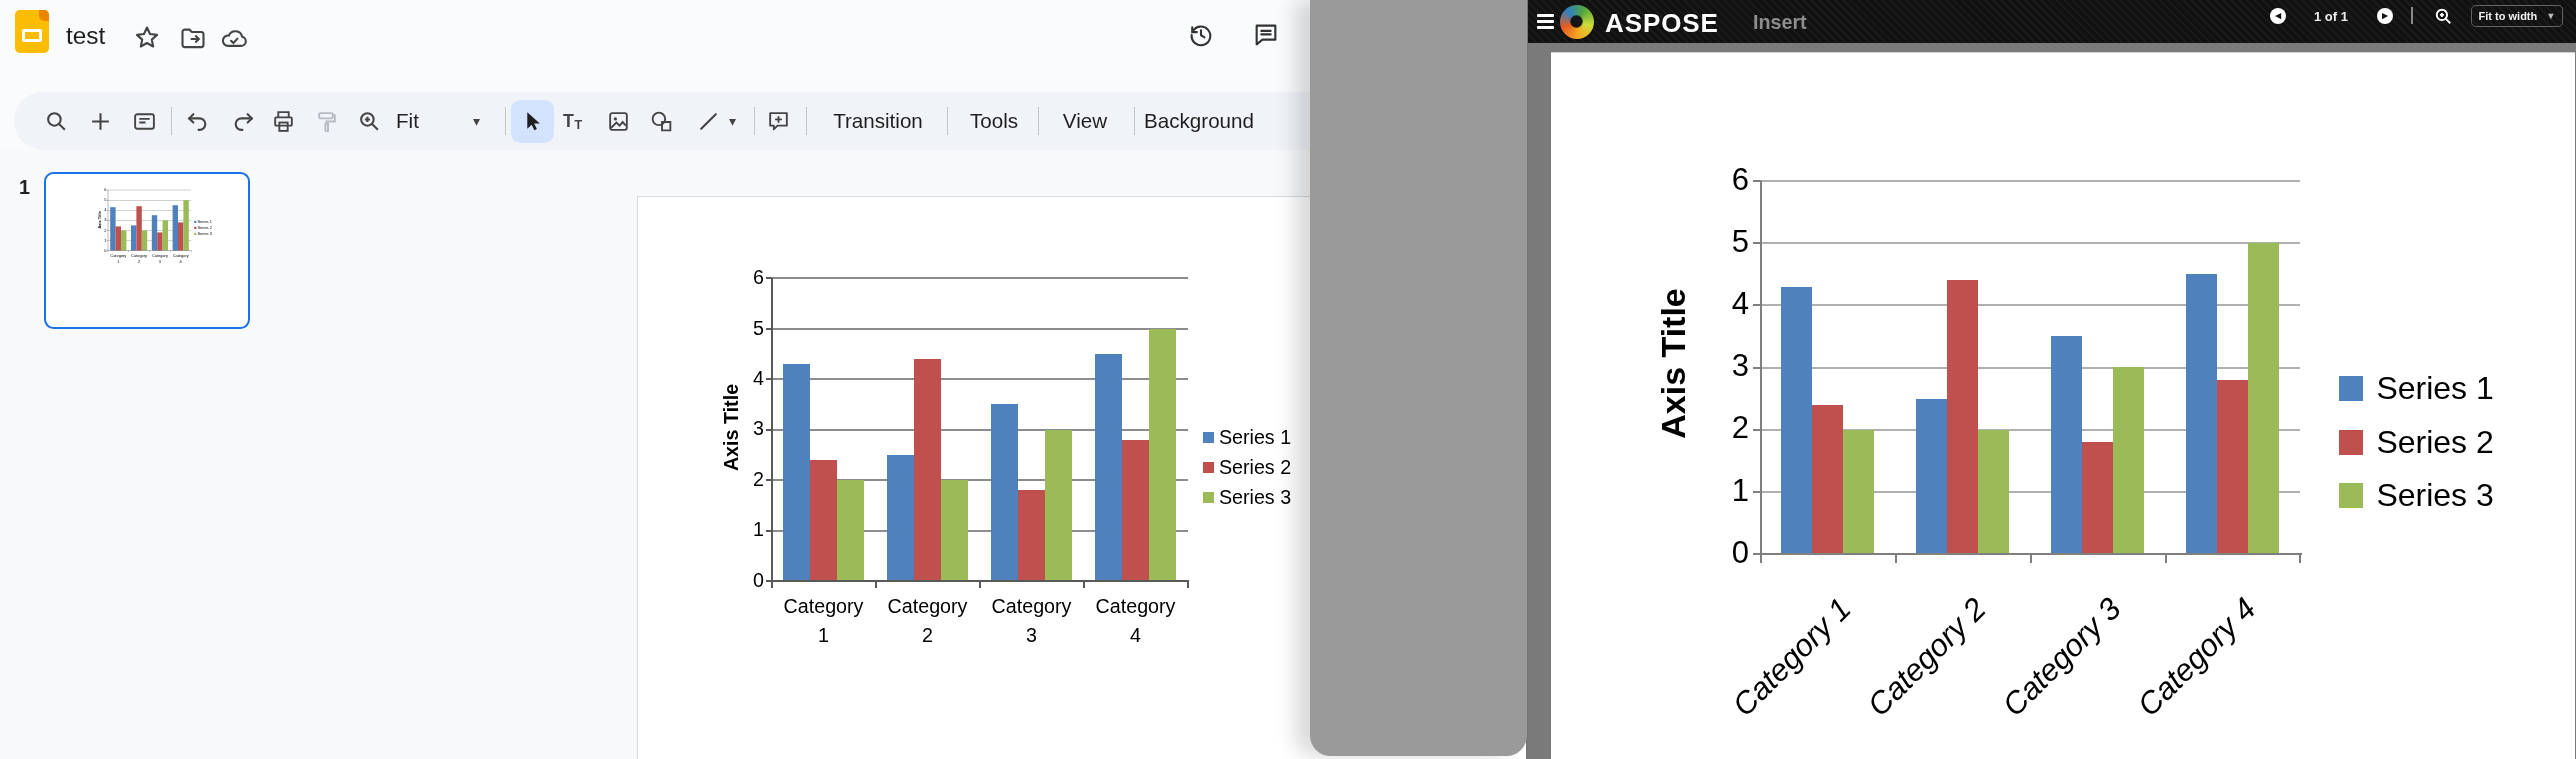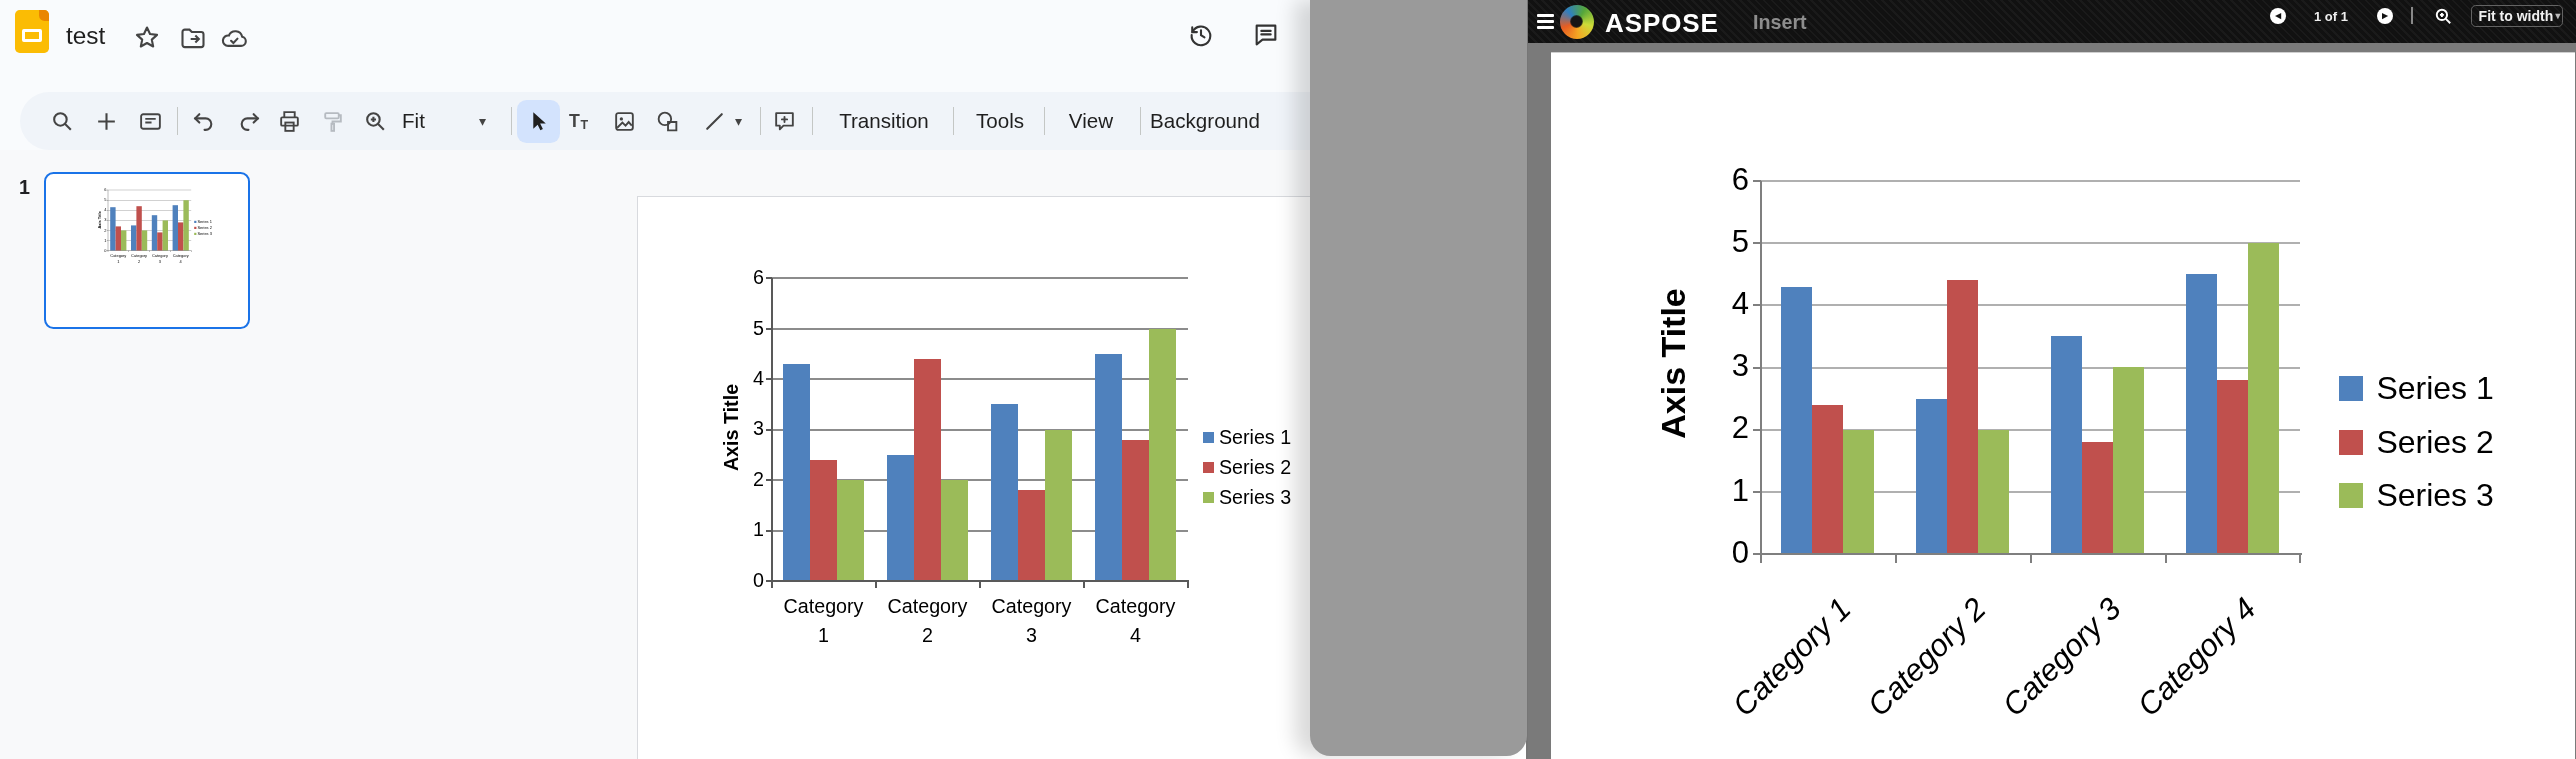--- a/index.html
+++ b/index.html
@@ -15,21 +15,21 @@
     background:#ea8600; border-radius:0 4.7px 0 5.6px; }
   #slides-logo .page { position:absolute; left:6.6px; top:19px; width:20.6px; height:13px;
     border:3.7px solid #fff; border-radius:1.9px; }
   #doc-title { left:66px; top:21.6px; font-size:24.4px; color:#1f1f1f; }
   .hdr-ic { width:28px; height:28px; color:#444; }
   .hdr-ic svg { width:100%; height:100%; }
   #menu-bar { left:66px; top:67px; height:28px; display:flex; gap:20.6px; align-items:center; }
   .menu-item { font-size:20.6px; color:#202124; white-space:nowrap; }
 
   
-  #toolbar { left:20px; top:92px; width:1500px; height:58px; background:#f0f4f9; border-radius:29px; }
+  #toolbar { left:14px; top:92px; width:1500px; height:58px; background:#f0f4f9; border-radius:29px; }
   .tb { position:absolute; top:0; height:58px; display:flex; align-items:center; justify-content:center; }
   .tb svg { width:25px; height:25px; }
   .tb-div { position:absolute; top:15px; width:0.9px; height:28px; background:#c4c7c5; }
   .tb-txt { font-size:20.6px; color:#1f1f1f; white-space:nowrap; transform:translateX(-50%); }
   #tool-select { width:43px; height:43px; top:7.5px; background:#d3e3fd; border-radius:9.4px; }
   .caret { font-size:14px; color:#444; }
 
   
   .rt { position:absolute; background:#9aa0a6; width:0.9px; }
   .rnum { position:absolute; font-size:16px; color:#5f6368; }
@@ -69,21 +69,21 @@
   #aspose-logo:after { content:""; position:absolute; left:10.3px; top:10.3px; width:13px; height:13px;
     border-radius:50%; background:radial-gradient(circle, #151515 55%, rgba(0,0,0,.4) 75%, transparent 80%); }
   #aspose-brand { left:77px; top:7.5px; font-size:26px; font-weight:800; letter-spacing:0.9px; color:#fff; }
   #aspose-app { left:225px; top:11.2px; font-size:19.7px; font-weight:600; color:#8d8d8d; }
   .nav-circle { width:16px; height:16px; border-radius:50%; background:#fff; color:#111;
     display:flex; align-items:center; justify-content:center; font-size:10.3px; font-weight:bold; }
   #page-indicator { font-size:13px; font-weight:bold; color:#eee; }
   #hdr-divider { left:883px; top:6.6px; width:1.9px; height:17px; background:#888; }
   #zoom-box { left:943px; top:4.7px; width:92px; height:22.5px; border:1.4px solid #636363; border-radius:4.7px;
     display:flex; align-items:center; justify-content:space-between; padding:0 6.6px; }
-  #zoom-box span { font-size:14px; font-weight:bold; color:#f0f0f0; white-space:nowrap; }
+  #zoom-box span { font-size:11px; font-weight:bold; color:#f0f0f0; white-space:nowrap; }
   #zoom-box .caret { color:#bbb; font-size:9.4px; }
   #aspose-page { left:22.5px; top:52px; width:1024px; height:708px; background:#fff;
     border-top:0.9px solid #cfcfcf; }
 </style>
 </head>
 <body>
 
 <div id="slides-window" class="abs">
 
   <div id="slides-header" class="abs">

